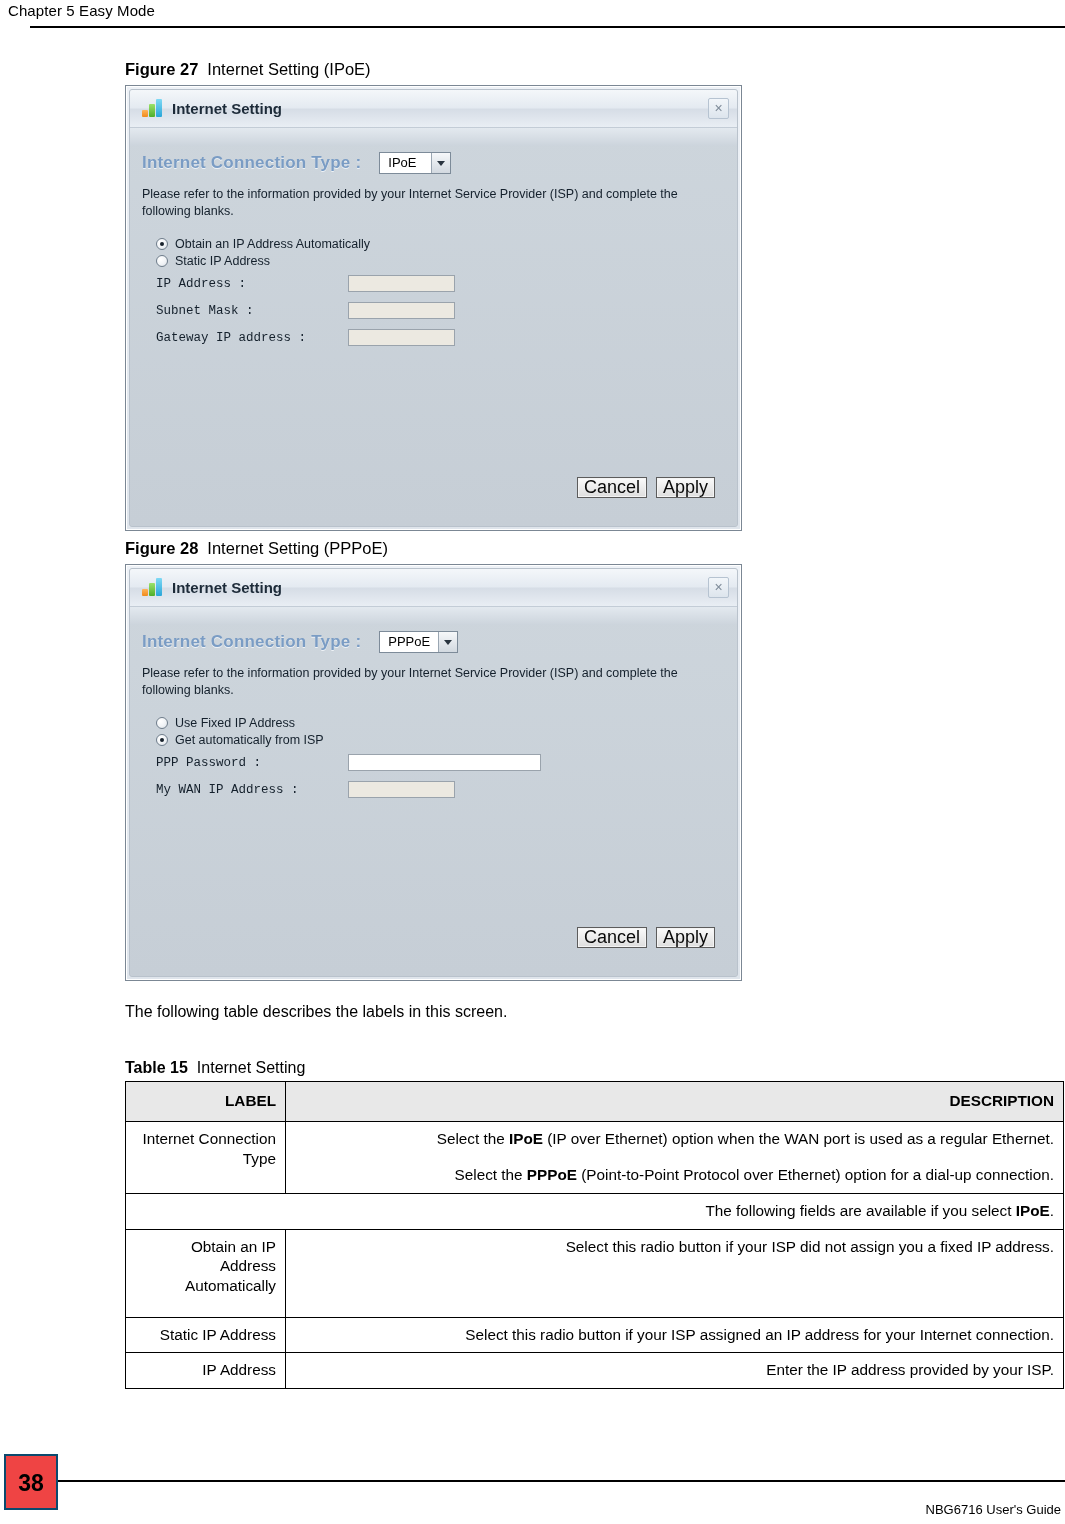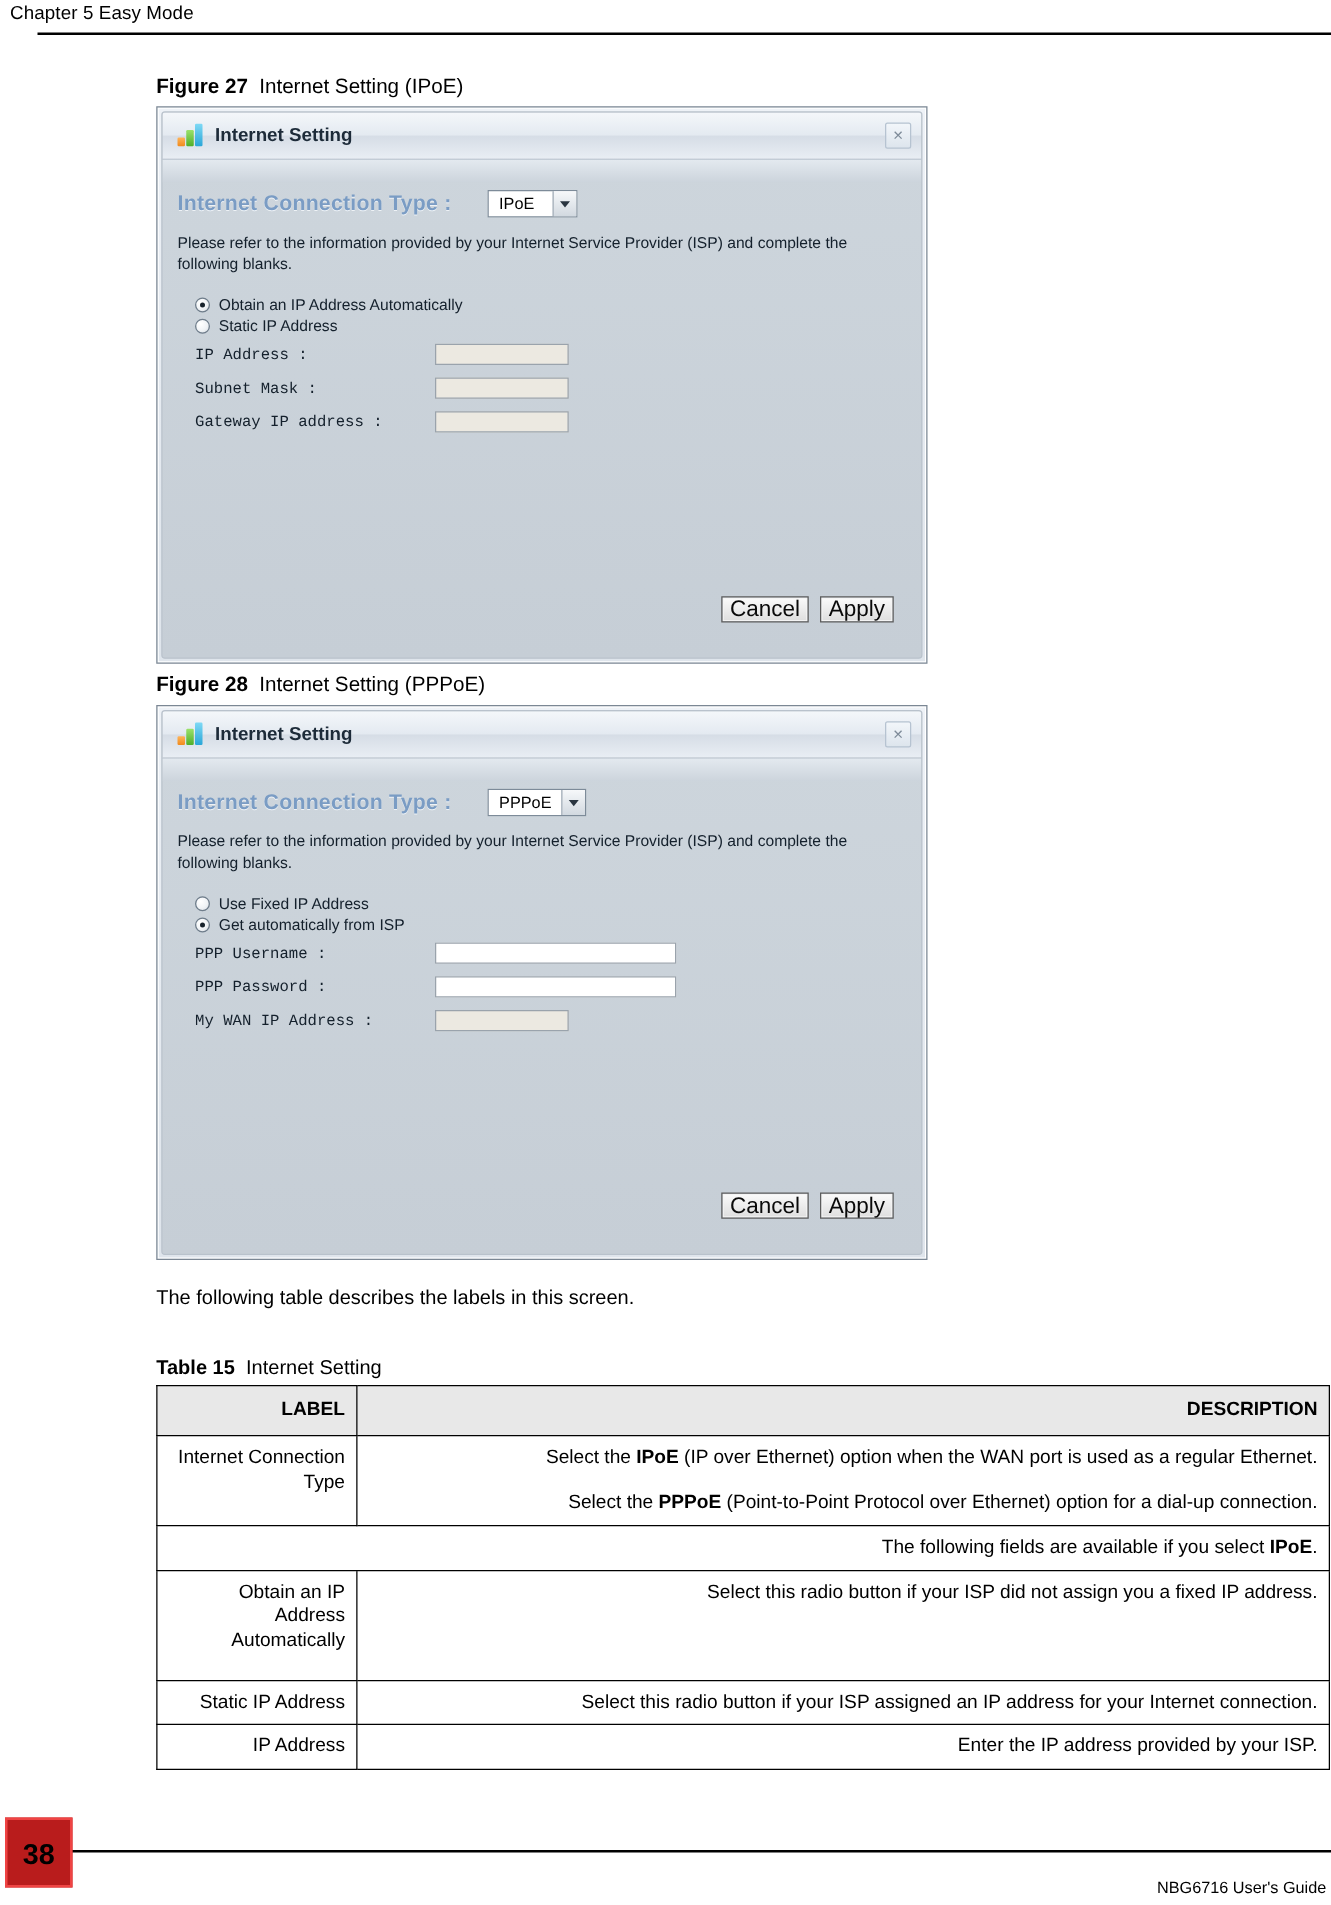--- a/index.html
+++ b/index.html
@@ -120,21 +120,20 @@
     position: relative;
   }
   .dlg-subbar {
     height: 18px;
     background: linear-gradient(to bottom,#e3e9ef,#ccd4dc);
   }
   .conn-row {
     display: flex;
     align-items: center;
     padding: 6px 0 8px 12px;
-    gap: 11px;
   }
   .conn-label {
     font-size: 17px;
     color: #7a9cc4;
     font-weight: bold;
     letter-spacing: .2px;
     text-shadow: 0 1px 0 #eef2f6;
   }
   .conn-select {
     margin-left: 18px;
@@ -286,22 +285,22 @@
   .page-footer {
     position: absolute;
     left: 0; bottom: 0;
     width: 1065px;
     height: 84px;
   }
   .pagenum-box {
     position: absolute;
     left: 4px; top: 14px;
     width: 54px; height: 56px;
-    border: 2px solid #ef4444;
-    background: #b91c1c;
+    border: 2px solid #0c4a6e;
+    background: #ef4444;
     text-align: center;
     font-size: 23px;
     font-weight: bold;
     line-height: 54px;
   }
   .footer-rule {
     position: absolute;
     left: 56px; right: 0; top: 40px;
     height: 2px;
     background: #000;
@@ -419,24 +418,20 @@
           <div class="radio-line">
             <span class="radio"></span>
             <span>Use Fixed IP Address</span>
           </div>
           <div class="radio-line">
             <span class="radio checked"></span>
             <span>Get automatically from ISP</span>
           </div>
 
           <div class="field-row">
-            <span class="field-label">PPP Username :</span>
-            <span class="field-input w-long"></span>
-          </div>
-          <div class="field-row">
             <span class="field-label">PPP Password :</span>
             <span class="field-input w-long"></span>
           </div>
           <div class="field-row">
             <span class="field-label">My WAN IP Address :</span>
             <span class="field-input w-short"></span>
           </div>
         </div>
 
         <div class="dlg-spacer short"></div>

